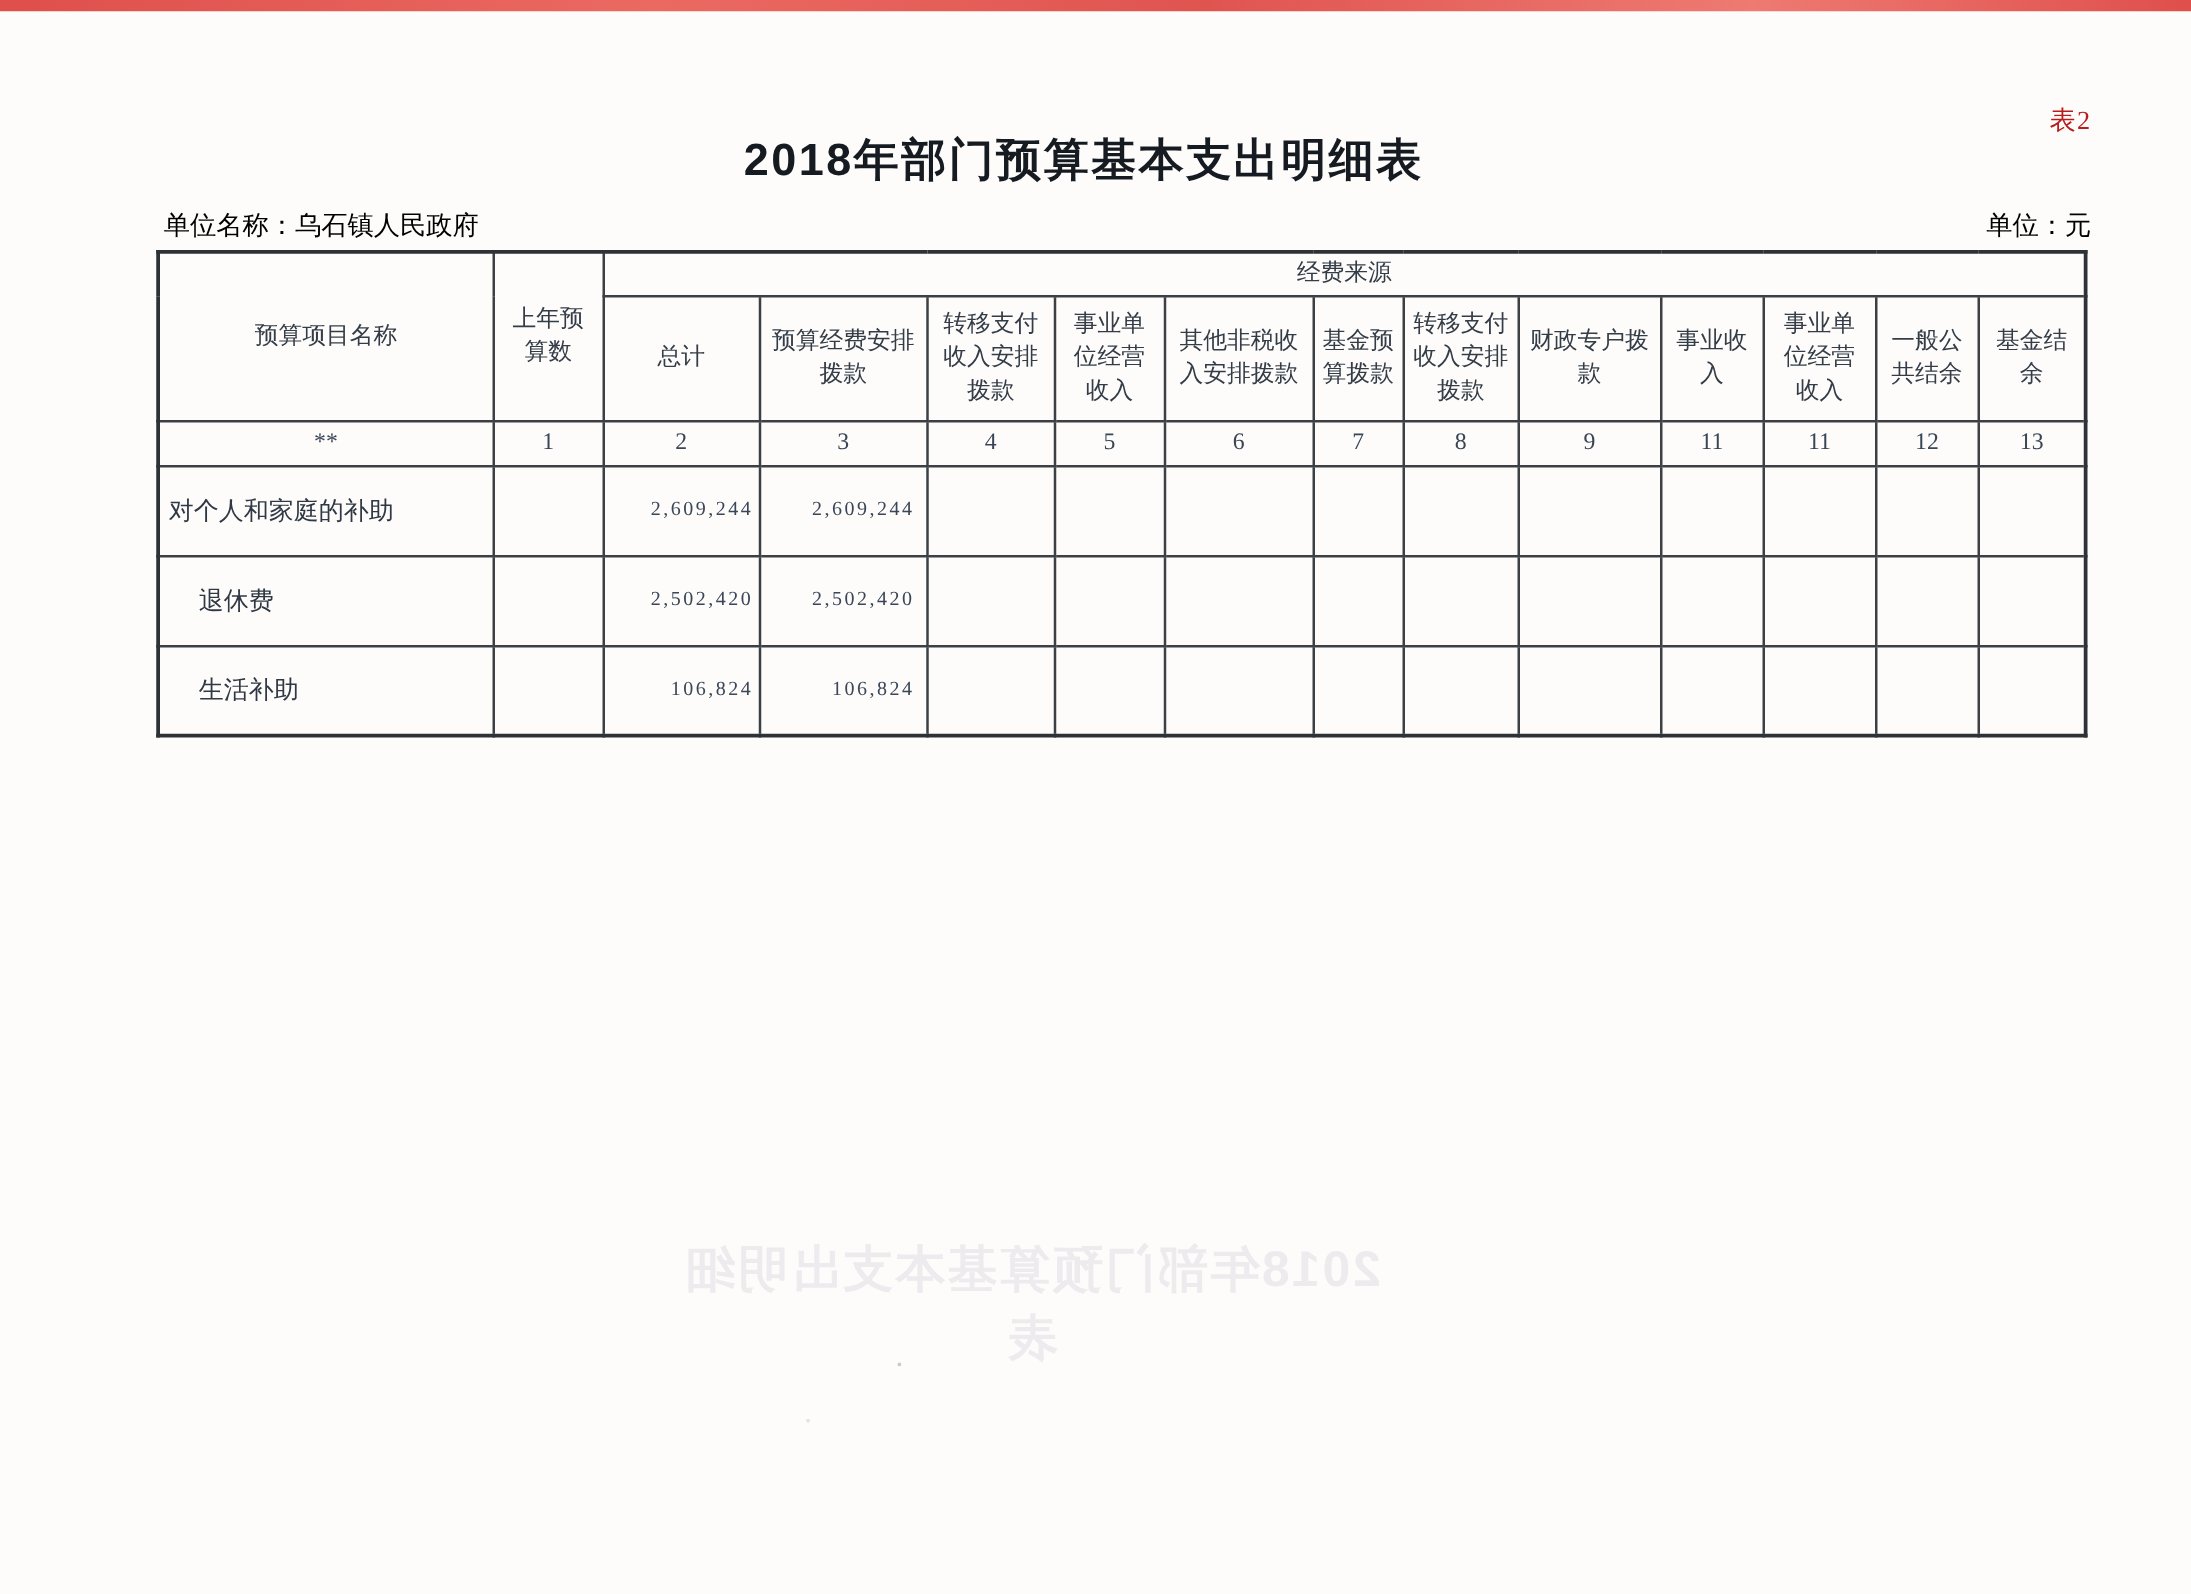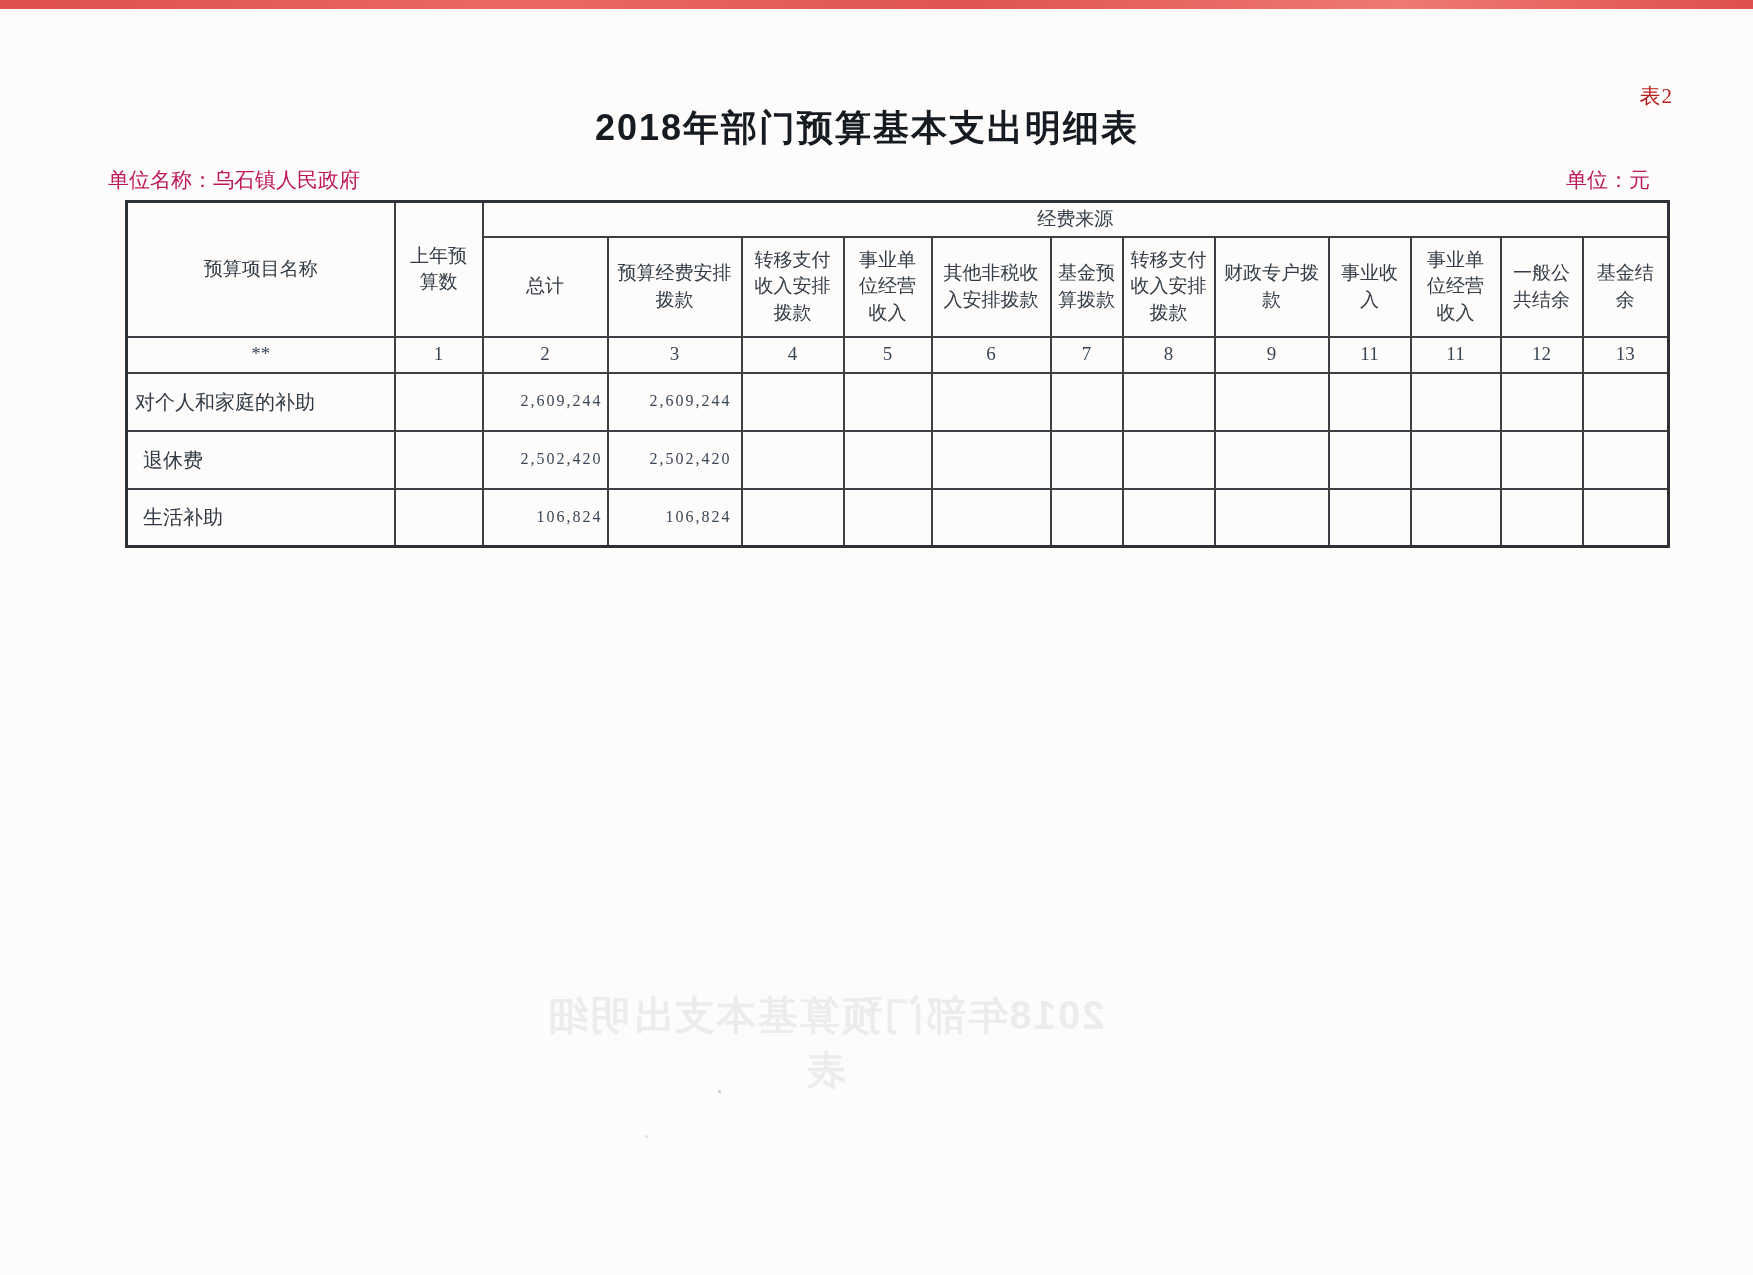--- a/index.html
+++ b/index.html
@@ -18,43 +18,43 @@
     position:absolute;top:82px;right:80px;
     font-size:21px;color:#b91c1c;letter-spacing:1px;
   }
   .page-title{
     position:absolute;left:125px;top:104px;width:1542px;
     text-align:center;padding-right:58px;box-sizing:border-box;
     font-family:"Liberation Sans","DejaVu Sans",sans-serif;
     font-weight:bold;font-size:36px;color:#161b22;letter-spacing:2px;
   }
   .unit-row{
-    position:absolute;left:108px;top:166px;width:1542px;
+    position:absolute;left:131px;top:166px;width:1542px;
     display:flex;justify-content:space-between;align-items:flex-end;
-    font-size:21px;color:#be185d;
+    font-size:21px;color:#000000;
   }
   .budget-table{
     position:absolute;left:125px;top:200px;
     width:1542px;table-layout:fixed;border-collapse:collapse;
     border:3px solid #2e3236;
     background:transparent;
   }
   .budget-table td{
     border:2px solid #3c4044;
     text-align:center;vertical-align:middle;
     font-size:19px;line-height:1.4;color:#333c47;
     padding:0 3px;box-sizing:border-box;
     overflow:hidden;
   }
   tr.hdr-group{height:35px;}
   tr.hdr-cols{height:100px;}
   tr.hdr-nums{height:36px;}
-  tr.data-row{height:58px;}
+  tr.data-row{height:72px;}
   td.name-col{text-align:left;padding-left:7px;font-size:20px;color:#2f3844;}
-  td.name-col.indent{padding-left:15px;}
+  td.name-col.indent{padding-left:31px;}
   td.num-val{
     text-align:right;padding-right:4px;
     font-size:16px;letter-spacing:2px;color:#3b4758;
     white-space:nowrap;
   }
   td.num-val.alloc{padding-right:9px;}
   td.code{font-size:19px;color:#3a4656;}
   td.ph-n{padding:0 8px;}
   td.ph-x{padding:0 12px;}
   

